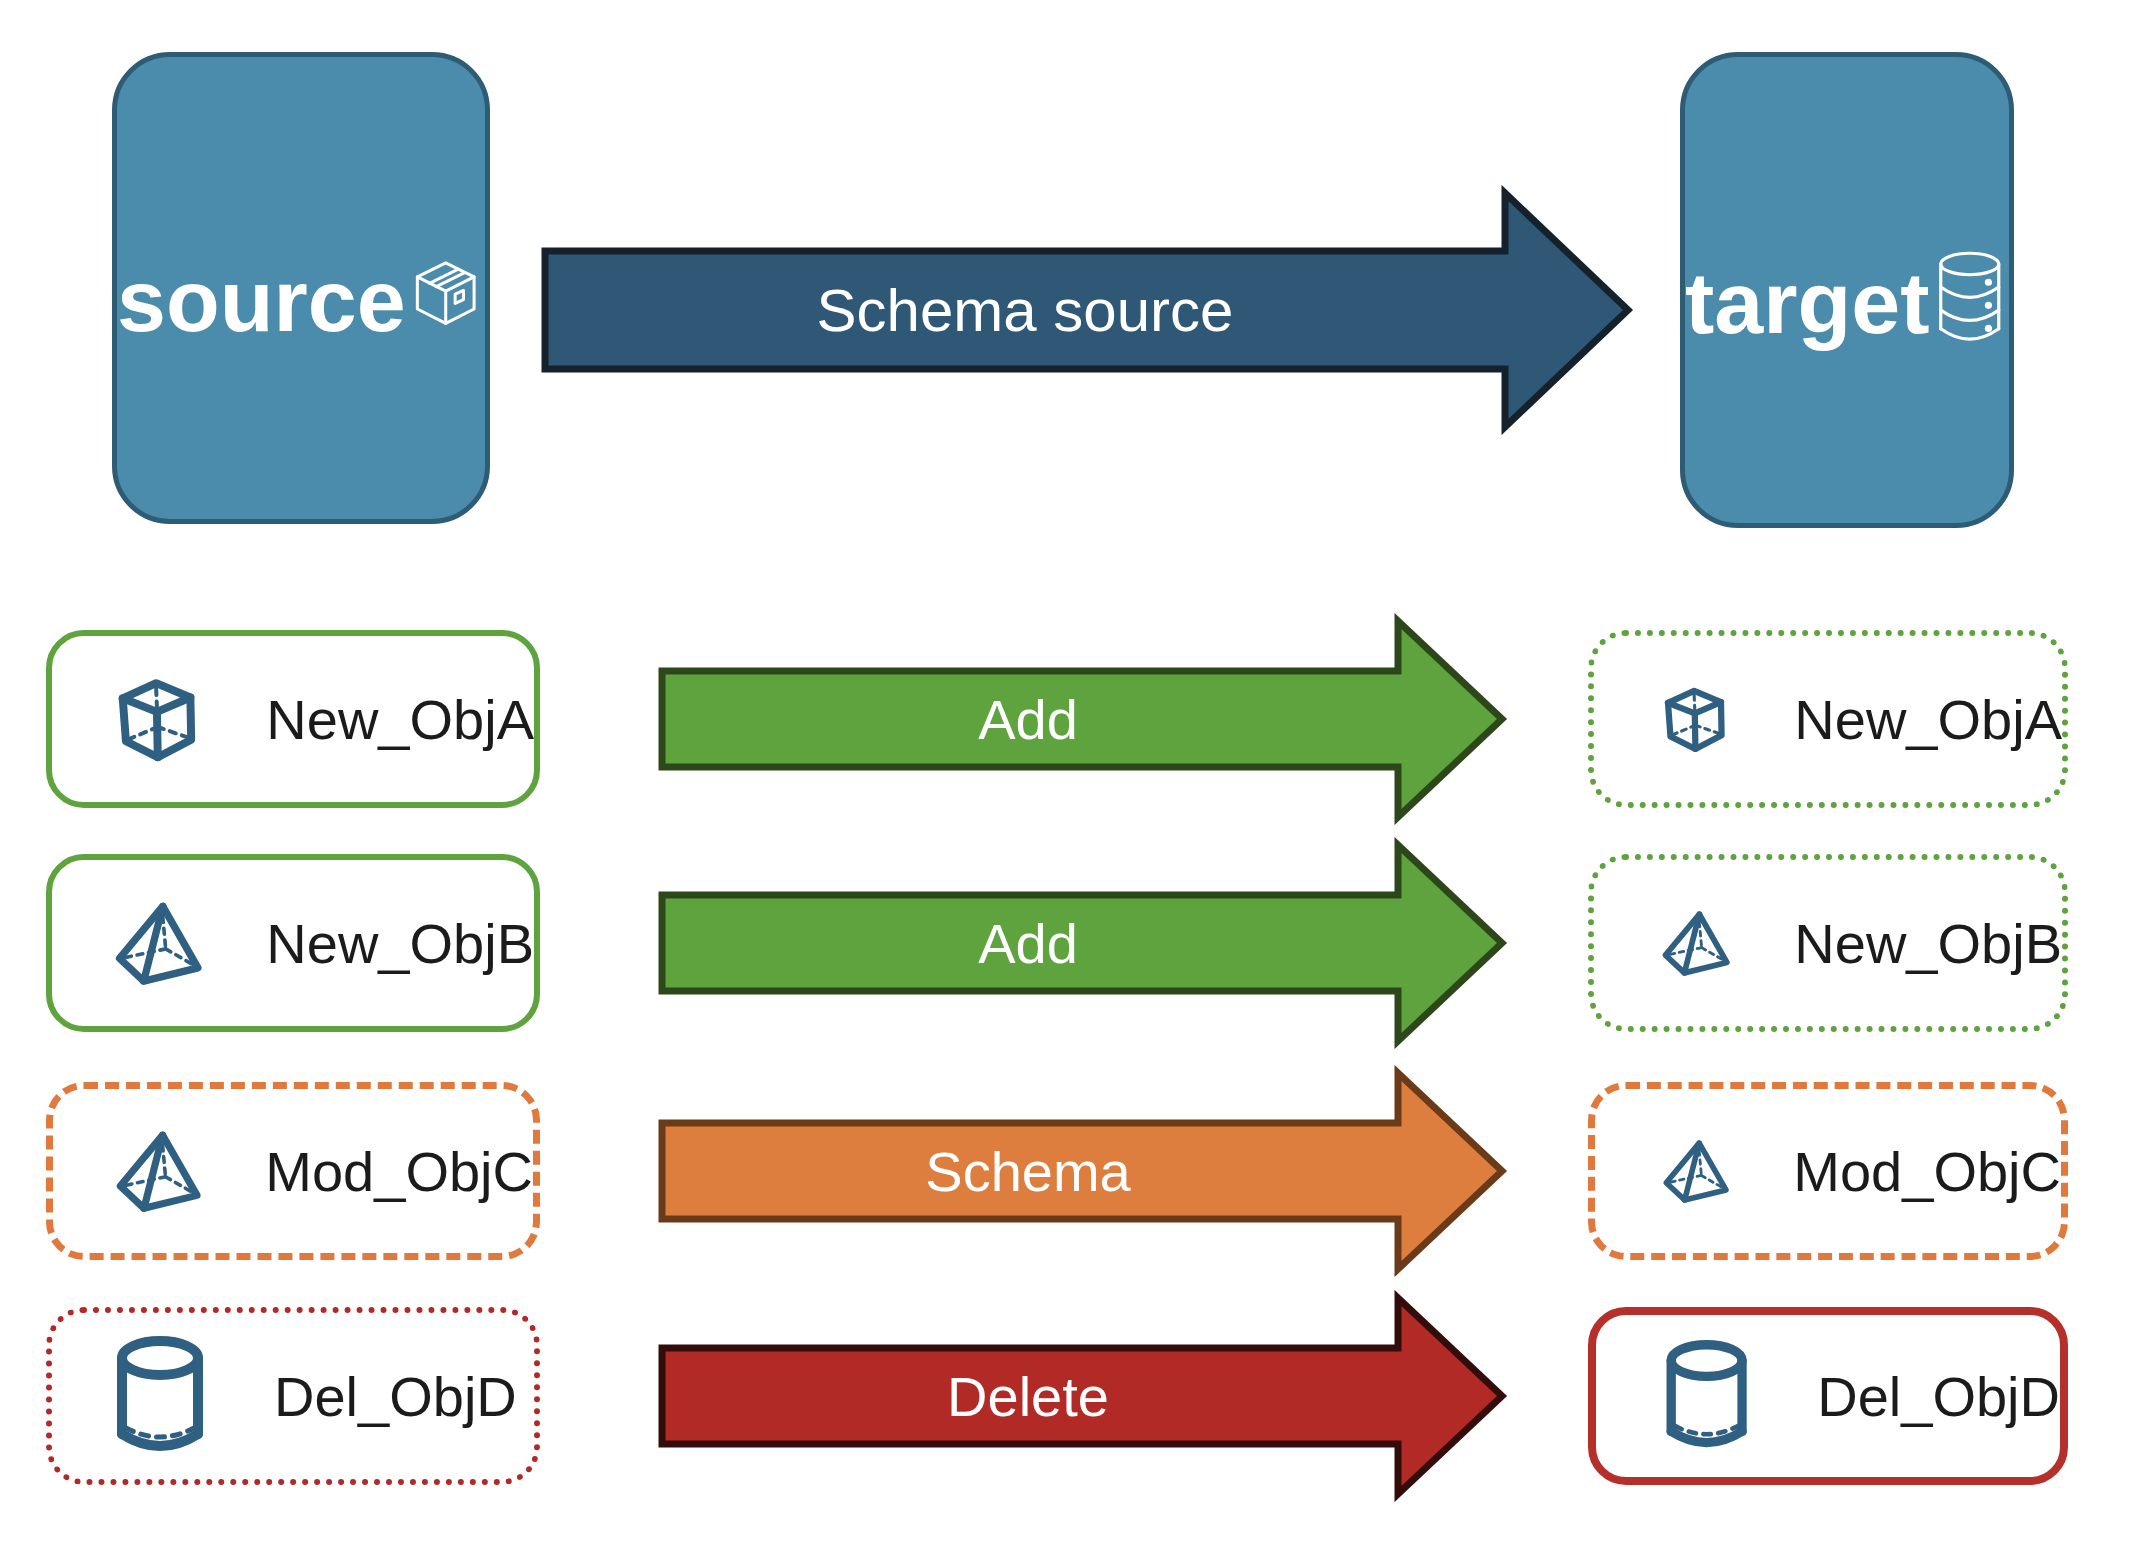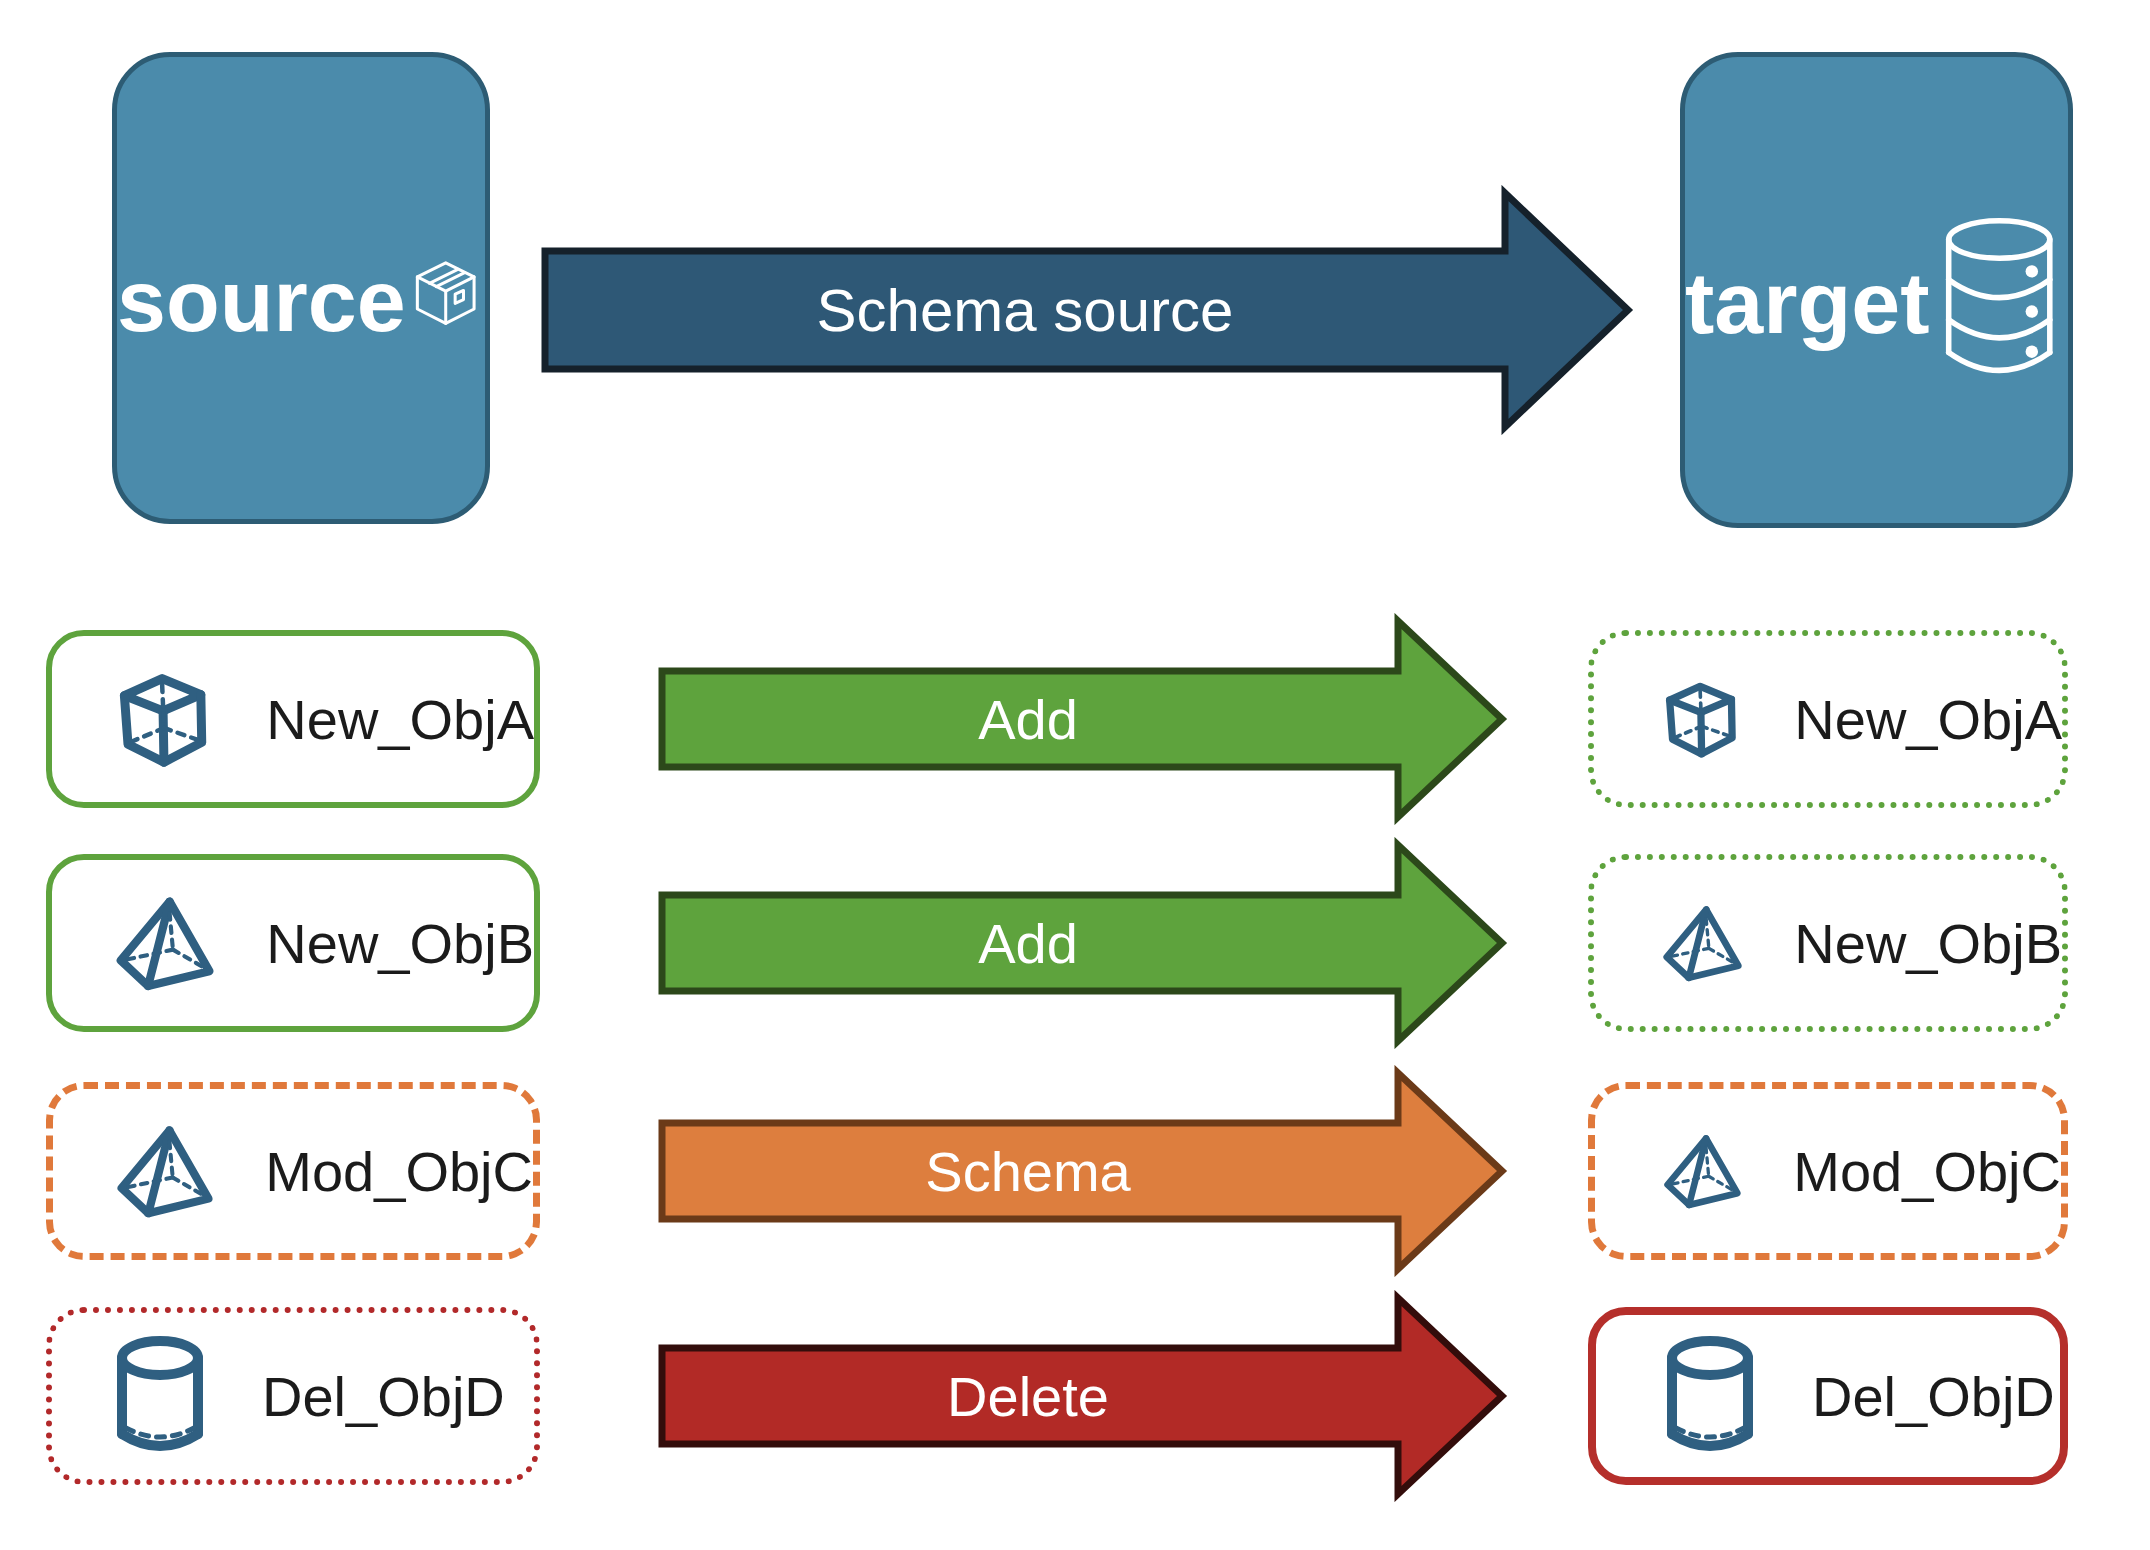--- a/index.html
+++ b/index.html
@@ -13,21 +13,21 @@
   
   .node{
     position:absolute;
     background:#4b8bab;
     border:5px solid #2d5c74;
     border-radius:58px;
     box-sizing:border-box;
     display:flex;flex-direction:row;align-items:center;
   }
   .node-source{left:112px;top:52px;width:378px;height:472px;}
-  .node-target{left:1680px;top:52px;width:393px;height:476px;}
+  .node-target{left:1680px;top:52px;width:334px;height:476px;}
   .node-title{
     margin-top:26px;
     color:#ffffff;font-size:88px;font-weight:bold;line-height:1.1;
   }
   .node-icon{margin-top:14px;}
   
   .schema-arrow{position:absolute;left:540px;top:185px;width:1095px;height:250px;}
   .schema-arrow polygon{fill:#2e5876;stroke:#15212b;stroke-width:7;}
   .schema-arrow-label{
     position:absolute;left:540px;top:185px;width:970px;height:250px;
@@ -43,21 +43,21 @@
   .obj-right{left:1588px;width:480px;padding-left:64px;gap:52px;display:flex;}
   .row-0{top:630px;}
   .row-1{top:854px;}
   .row-2{top:1082px;}
   .row-3{top:1307px;}
   .border-solid-green {border:6px solid #5ea33d;}
   .border-dotted-green{border:6px dotted #5ea33d;}
   .border-dashed-orange{border:7px dashed #e0793b;}
   .border-dotted-red  {border:6px dotted #b2292a;}
   .border-solid-red   {border:8px solid #b52f2b;}
-  .obj-label{color:#1b1b1b;font-size:56px;white-space:nowrap;}
+  .obj-label{color:#1b1b1b;font-size:56px;white-space:nowrap;margin-left:12px;}
   
   .row-arrow{position:absolute;left:656px;width:852px;height:212px;}
   .arrow-top-0{top:613px;}
   .arrow-top-1{top:837px;}
   .arrow-top-2{top:1065px;}
   .arrow-top-3{top:1290px;}
   .arrow-green  polygon{fill:#5ea33d;stroke:#2c481a;stroke-width:7;}
   .arrow-orange polygon{fill:#dd7e3e;stroke:#6b3a18;stroke-width:7;}
   .arrow-red    polygon{fill:#b22a26;stroke:#330d0b;stroke-width:7;}
   .row-arrow-label{

